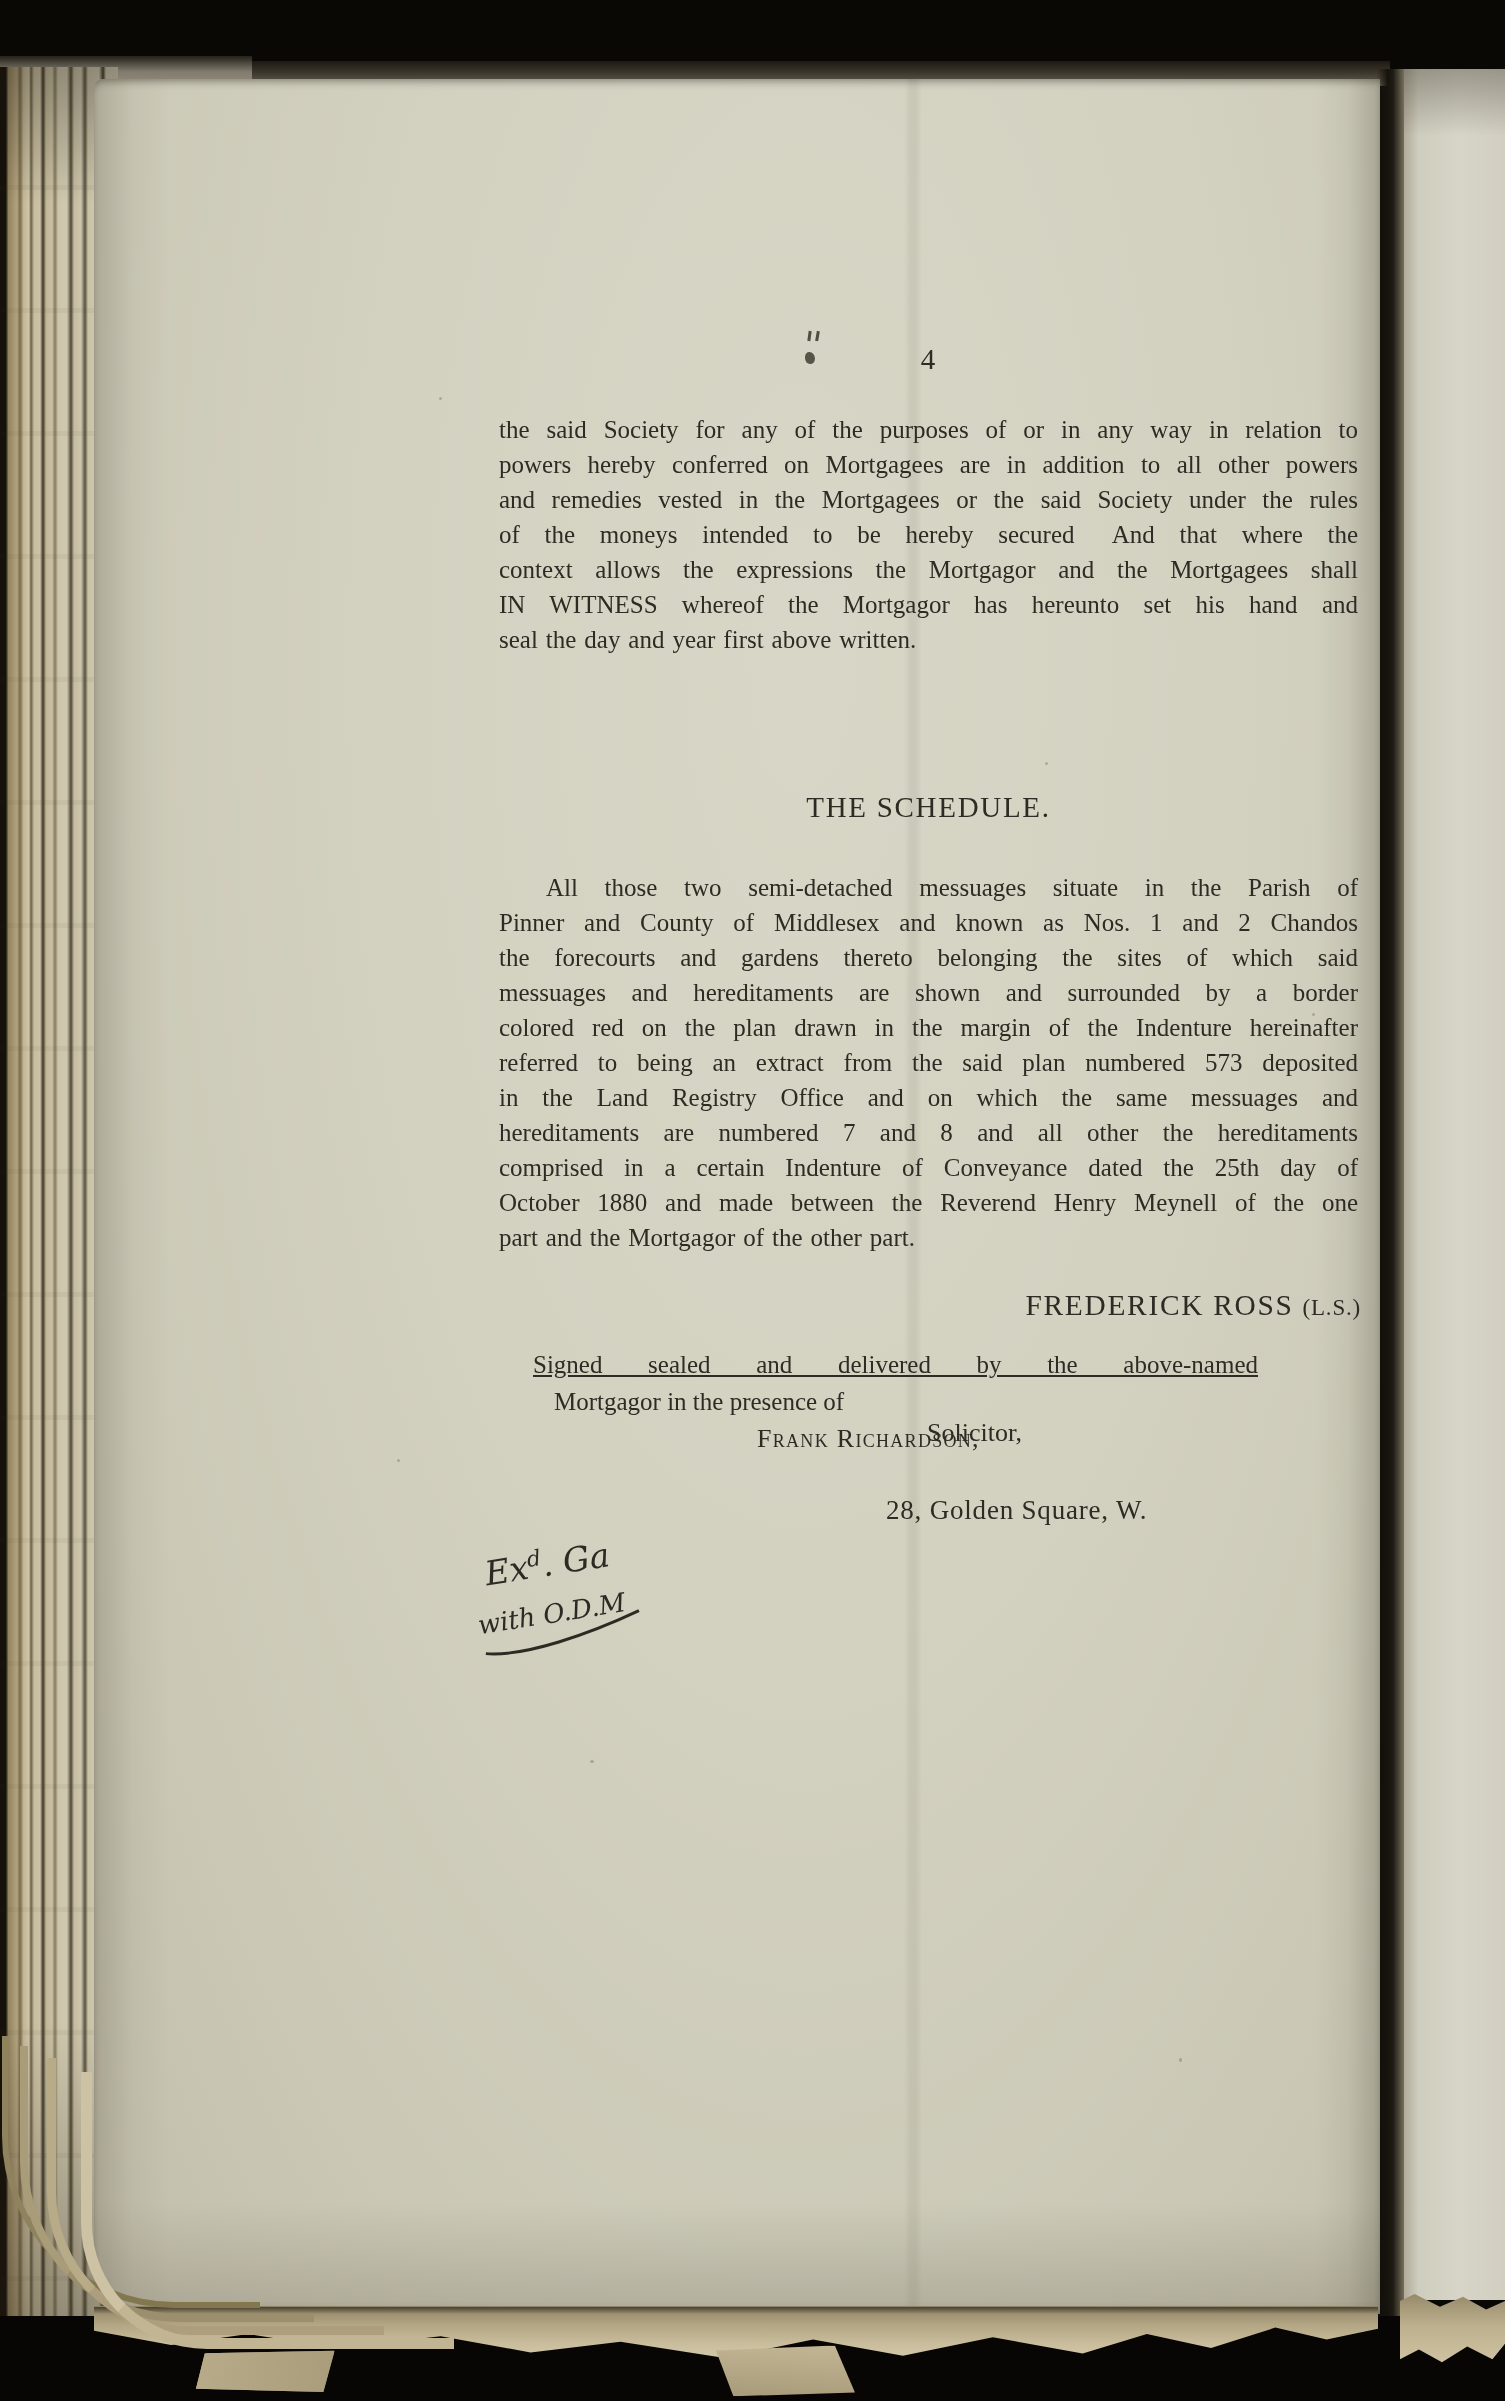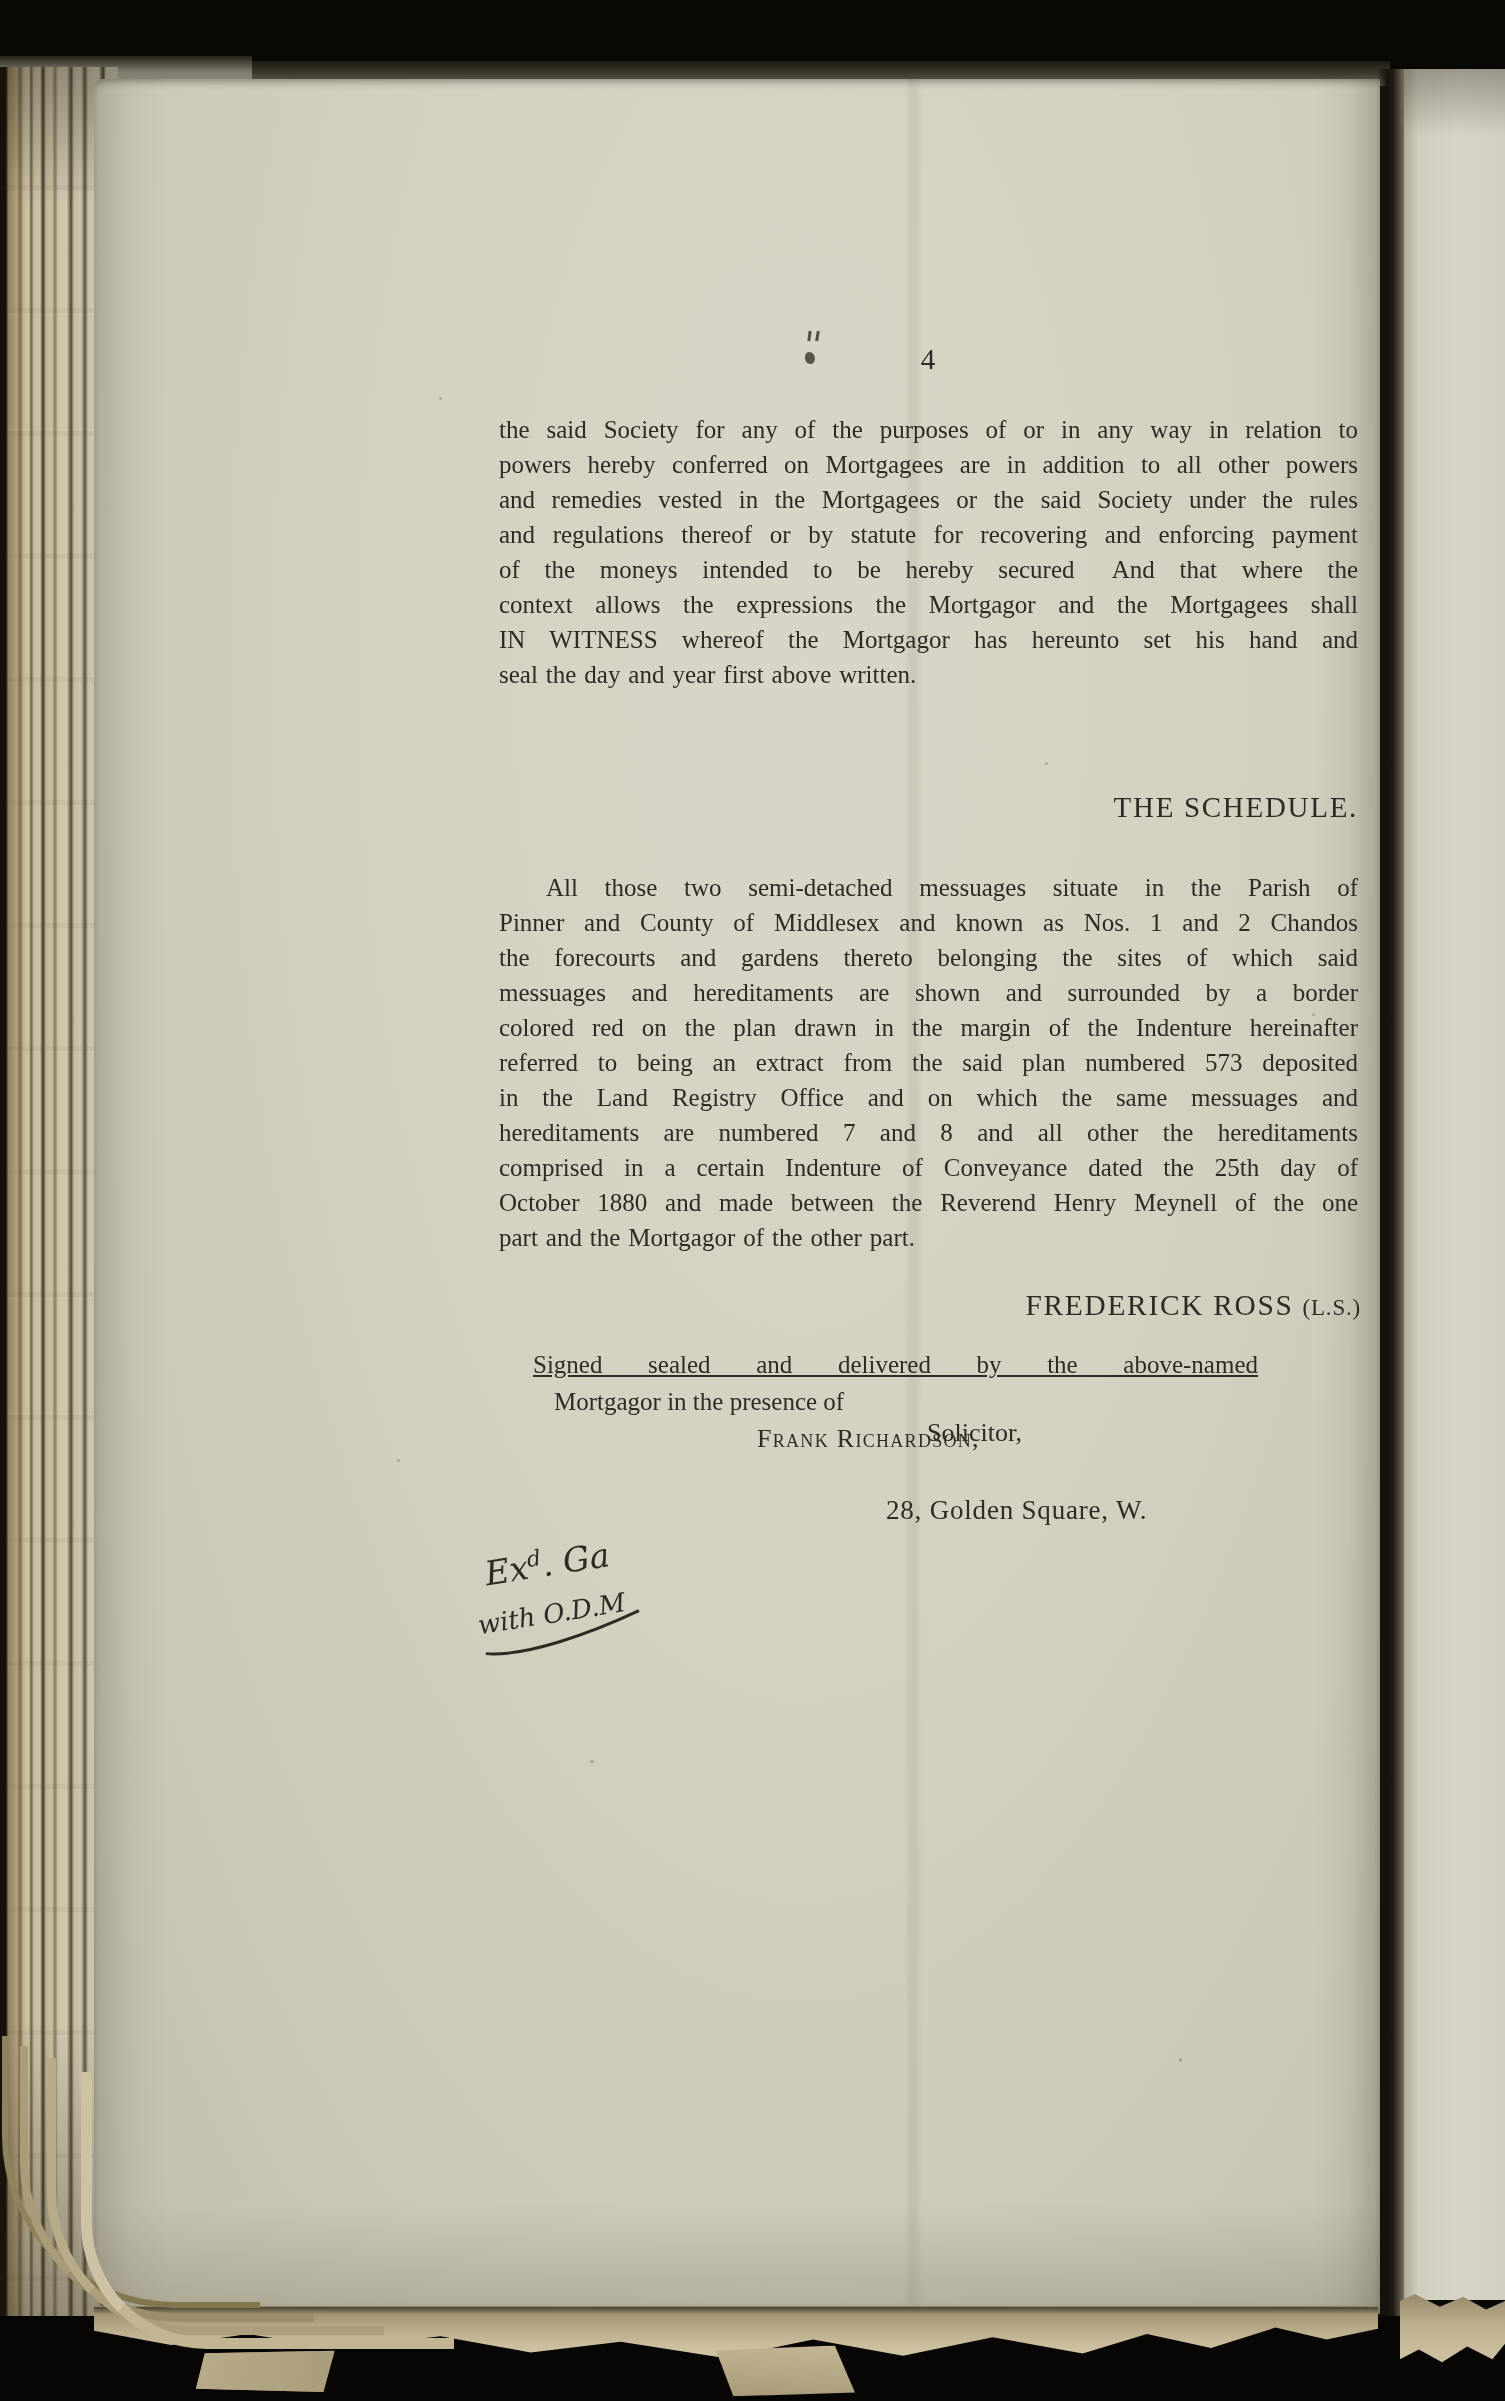--- a/index.html
+++ b/index.html
@@ -114,21 +114,21 @@
   .body-para{top:333px;}
   .tline{
     font-size:25px;line-height:35px;height:35px;white-space:normal;
     text-align:justify;text-align-last:justify;text-justify:inter-word;
     word-spacing:1.7px;
   }
   .tline:last-child{text-align-last:left;}
   .schedule-block{top:791px;}
   .schedule-block .tline:first-child{text-indent:47px;}
   .schedule-heading{
-    position:absolute;left:405px;top:712px;width:859px;text-align:right;
+    position:absolute;left:405px;top:712px;width:859px;text-align:center;
     font-size:29px;letter-spacing:1.7px;
   }
   .signature-line{
     position:absolute;left:408px;top:1210px;width:859px;text-align:right;
     font-size:29.4px;letter-spacing:1.7px;white-space:nowrap;
   }
   .signature-seal{font-size:23px;letter-spacing:0.8px;}
   .att1{
     position:absolute;left:439px;top:1272px;width:725px;
     font-size:25px;text-align:justify;text-align-last:justify;white-space:normal;text-decoration:underline;
@@ -168,21 +168,20 @@
   <div class="gutter"></div>
 
   <div class="page">
 
     <div class="print page-number">4</div>
 
     <div class="print text-block body-para">
         <div class="tline">the said Society for any of the purposes of or in any way in relation to</div>
         <div class="tline">powers hereby conferred on Mortgagees are in addition to all other powers</div>
         <div class="tline">and remedies vested in the Mortgagees or the said Society under the rules</div>
-        <div class="tline">and regulations thereof or by statute for recovering and enforcing payment</div>
         <div class="tline">of the moneys intended to be hereby secured  And that where the</div>
         <div class="tline">context allows the expressions the Mortgagor and the Mortgagees shall</div>
         <div class="tline">IN WITNESS whereof the Mortgagor has hereunto set his hand and</div>
         <div class="tline">seal the day and year first above written.</div>
       </div>
 
     <div class="print schedule-heading">THE SCHEDULE.</div>
 
     <div class="print text-block schedule-block">
         <div class="tline">All those two semi-detached messuages situate in the Parish of</div>

